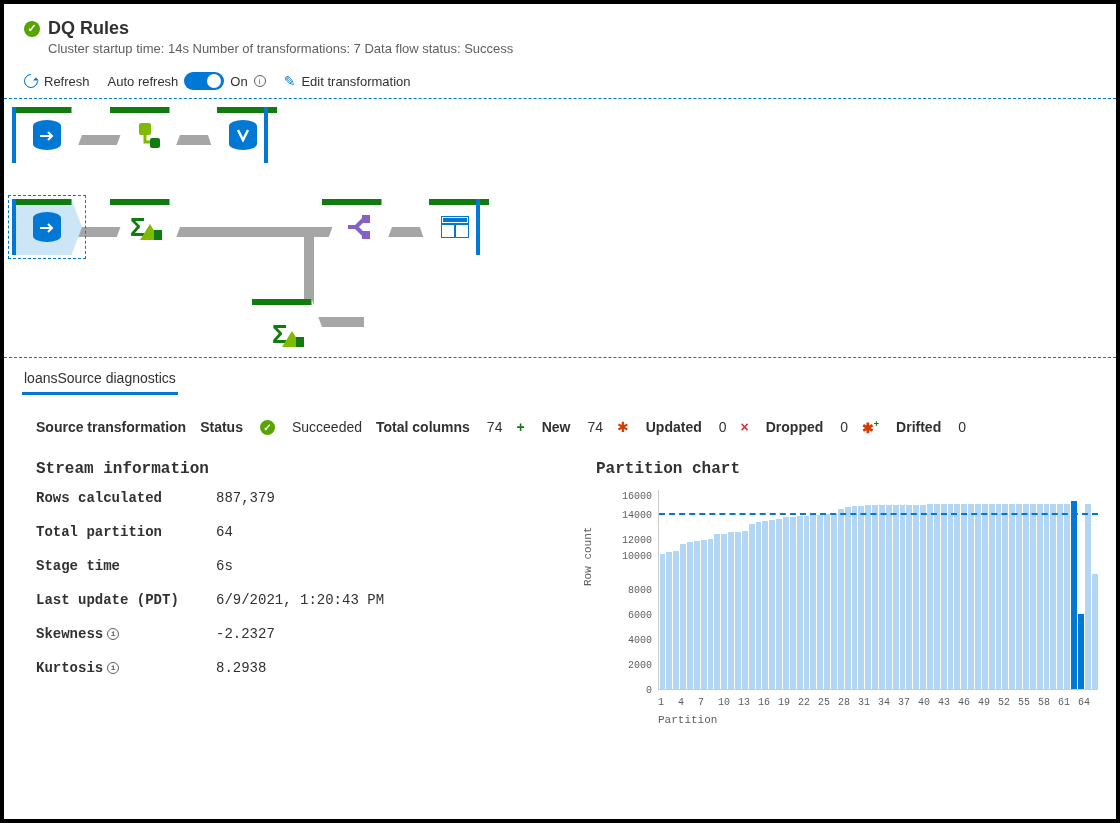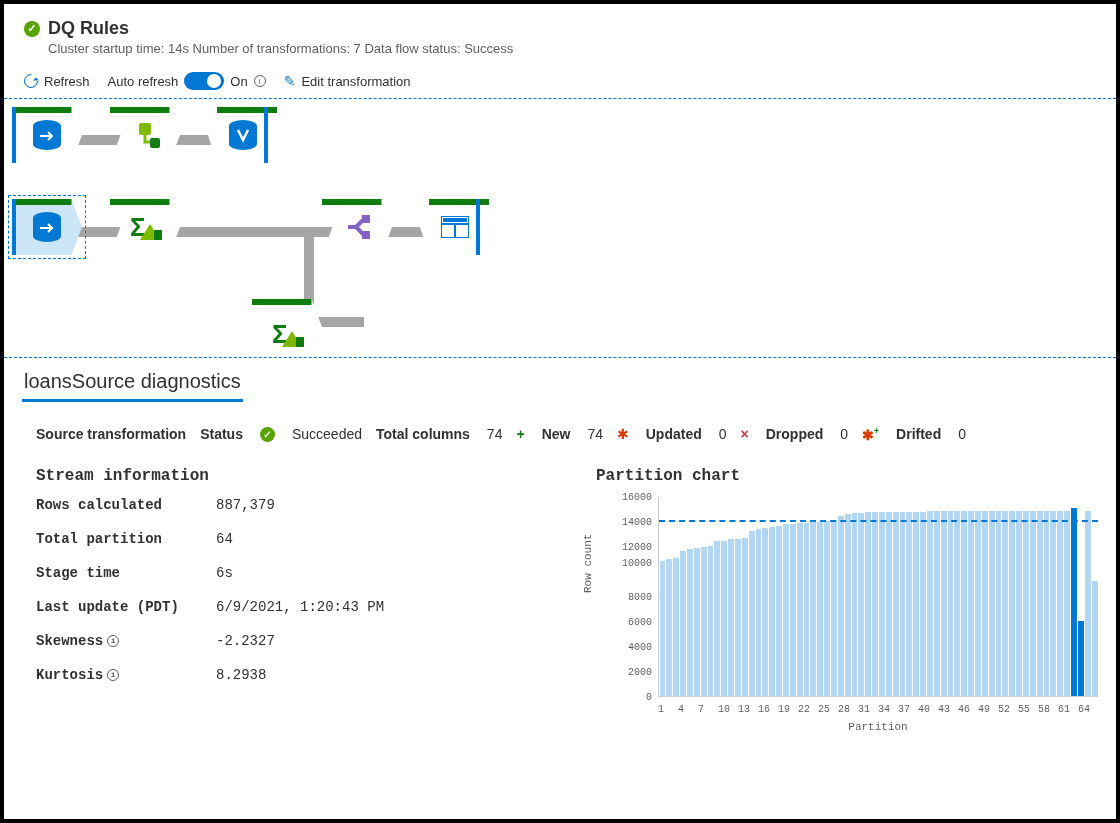--- a/index.html
+++ b/index.html
@@ -96,21 +96,21 @@
     border: 1px dashed #0078d4; z-index: 0;
   }
 
   .connector {
     position: absolute; height: 10px; background: #a6a6a6;
   }
   .connector-v { width: 10px; }
 
   .panel-tabs { padding: 6px 18px 0; }
   .panel-tab {
-    display: inline-block; padding: 6px 2px; font-size: 20px;
+    display: inline-block; padding: 6px 2px; font-size: 14px;
     border-bottom: 3px solid #0078d4; cursor: pointer;
   }
 
   .status-bar {
     display: flex; align-items: center; gap: 14px;
     padding: 24px 18px 14px 32px; font-size: 14px;
   }
   .status-label { font-weight: 700; }
   .badge { display: inline-flex; align-items: center; gap: 17px; }
   .plus-g { color: #107C10; font-weight: bold; }
@@ -152,21 +152,21 @@
     flex: 1; background: #b3d6f2; margin: 0 0.5px; z-index: 0;
   }
   .bar.highlight { background: #0078d4; z-index: 2; }
   .chart-xaxis {
     position: absolute; left: 62px; right: 0; bottom: 22px;
     font-size: 10px; color: #605e5c; display: flex;
   }
   .xtick { flex: 1; text-align: left; }
   .chart-xlabel {
     position: absolute; left: 62px; right: 0; bottom: 4px;
-    text-align: center; font-size: 11px; color: #605e5c;
+    font-size: 11px; color: #605e5c;
   }
 </style>
 </head>
 <body>
 
 <div class="header">
   <div class="title-line">
     <div class="success-circle">✓</div>
     <div class="title">DQ Rules</div>
   </div>
@@ -368,21 +368,21 @@
       <div class="chart-ylabel">Row count</div>
       <div class="chart-yaxis" id="yaxis">
           <div class="ytick" style="bottom: 0px;">0</div>
           <div class="ytick" style="bottom: 25px;">2000</div>
           <div class="ytick" style="bottom: 50px;">4000</div>
           <div class="ytick" style="bottom: 75px;">6000</div>
           <div class="ytick" style="bottom: 100px;">8000</div>
           <div class="ytick" style="bottom: 134px; margin-left: 29px;">10000</div>
           <div class="ytick" style="bottom: 150px;">12000</div>
           <div class="ytick" style="bottom: 175px;">14000</div>
-          <div class="ytick" style="bottom: 200px; text-align: center;">16000</div>
+          <div class="ytick" style="bottom: 194px; text-align: center;">16000</div>
         </div>
       <div class="chart-plot" id="plot">
         <div class="mean-line" id="meanline" style="bottom: 173.312px;"></div>
       <div class="bar" style="height: 135px;"></div>
           <div class="bar" style="height: 136.25px;"></div>
           <div class="bar" style="height: 137.5px;"></div>
           <div class="bar" style="height: 145px;"></div>
           <div class="bar" style="height: 146.25px;"></div>
           <div class="bar" style="height: 147.5px;"></div>
           <div class="bar" style="height: 148.75px;"></div>

